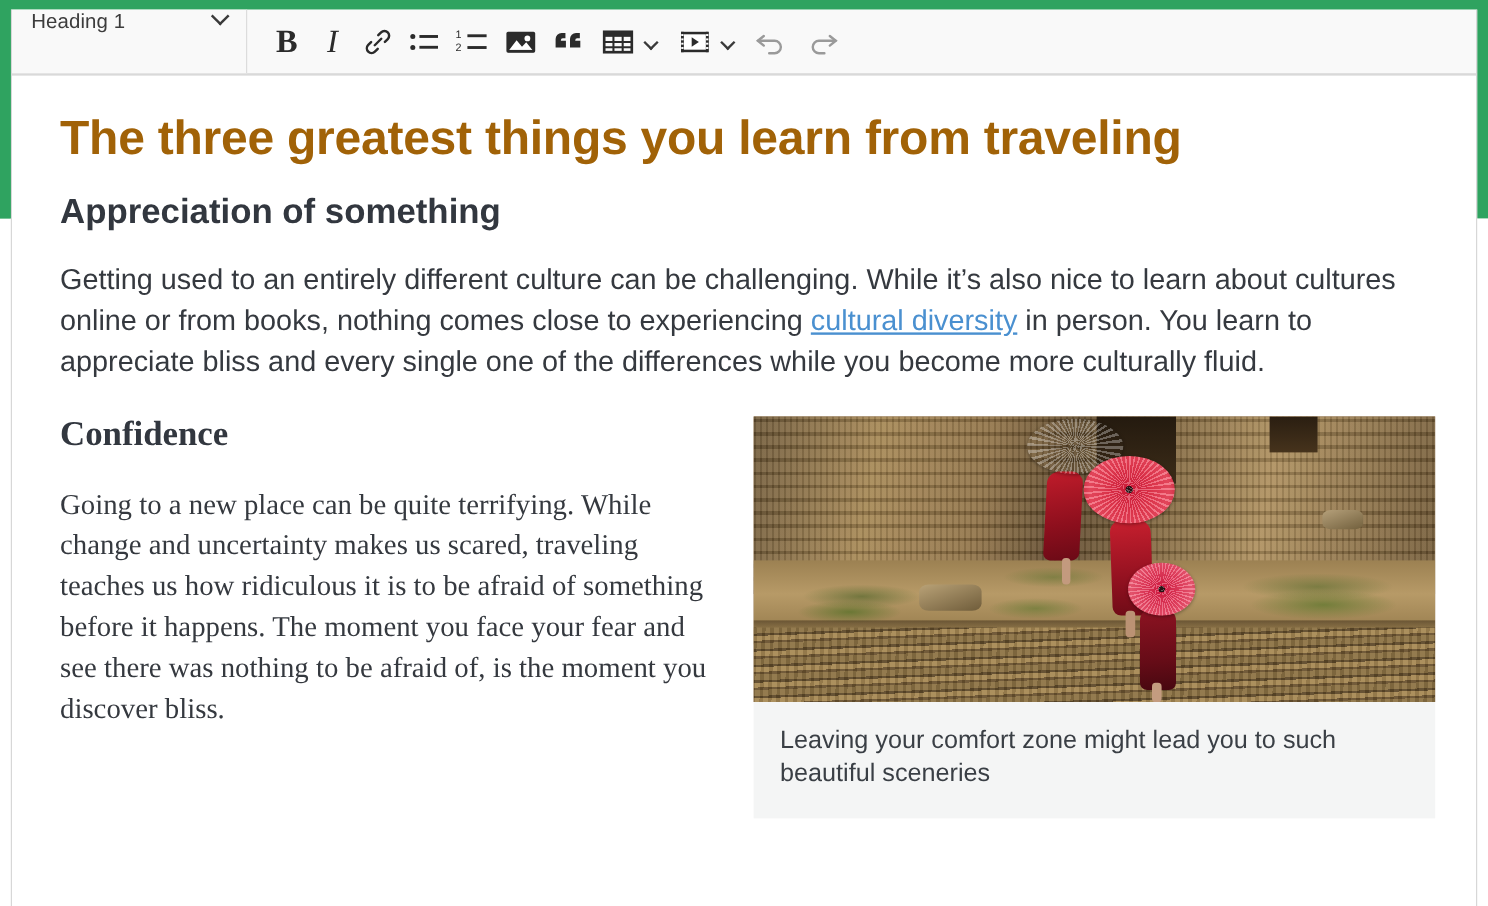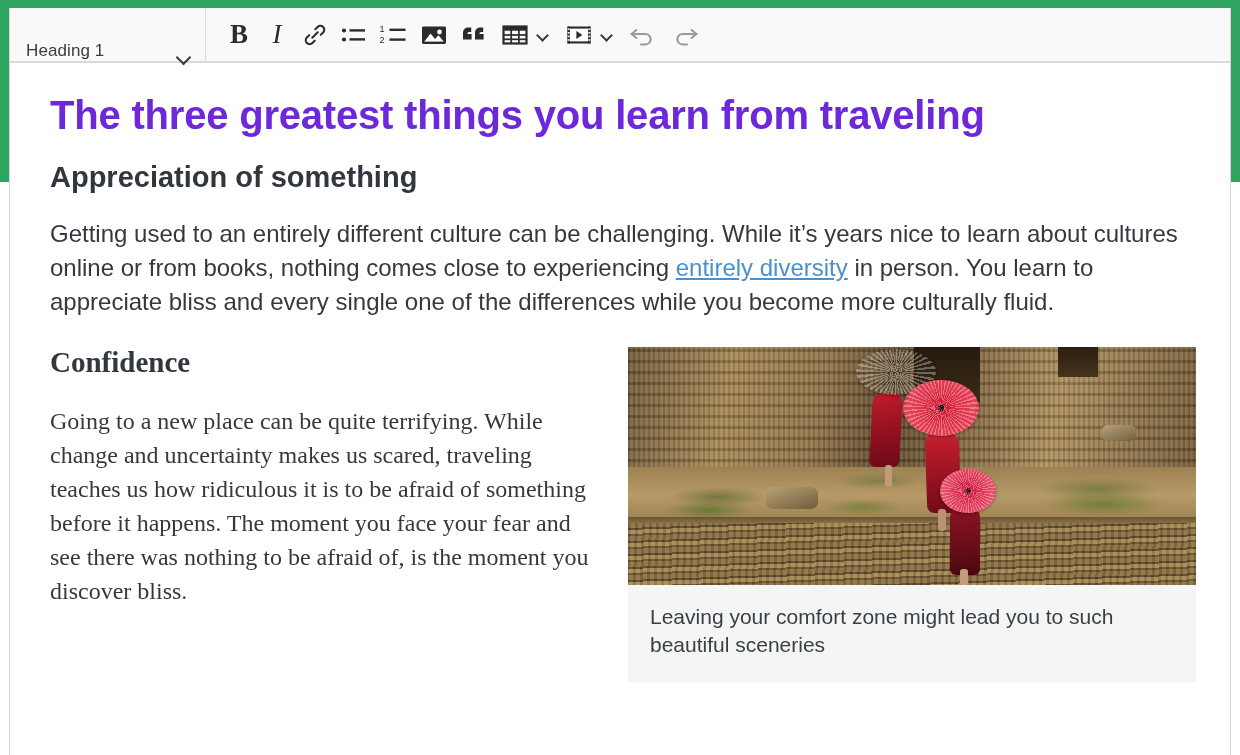--- a/index.html
+++ b/index.html
@@ -53,21 +53,21 @@
   
   .toolbar {
     display: flex;
     align-items: stretch;
     height: 55px;
     background: #f9f9f9;
     border-bottom: 2px solid #d9d9d9;
   }
   .style-select {
     display: flex;
-    align-items: flex-end;
+    align-items: flex-start;
     justify-content: space-between;
     width: 196px;
     padding: 0 14px 0 16px;
     border-right: 1px solid #dcdcdc;
     background: #f9f9f9;
     cursor: pointer;
   }
   .style-select .label {
     font-size: 17px;
     color: #3c3c3c;
@@ -123,21 +123,21 @@
   }
 
   
   .doc {
     padding: 30px 40px 0 40px;
     position: relative;
   }
   .doc-title {
     font-size: 40px;
     font-weight: 700;
-    color: #6d28d9;
+    color: #a16207;
     letter-spacing: -0.2px;
     line-height: 1.12;
     margin-bottom: 22px;
   }
   p.body-text {
     font-size: 24px;
     line-height: 1.42;
     color: #35393f;
     margin-bottom: 26px;
   }
@@ -452,21 +452,21 @@
       </div>
     </div>
 
     <div class="doc">
 
       <div class="doc-title">The three greatest things you learn from traveling</div>
 
 
       <h2 class="sec">Appreciation of something</h2>
 
-      <p class="body-text"><span>Getting used to an entirely different culture can be challenging. While it’s years nice to learn about cultures online or from books, nothing comes close to experiencing </span><a class="inline-link">entirely diversity</a><span> in person. You learn to appreciate bliss and every single one of the differences while you become more culturally fluid.</span></p>
+      <p class="body-text"><span>Getting used to an entirely different culture can be challenging. While it’s also nice to learn about cultures online or from books, nothing comes close to experiencing </span><a class="inline-link">cultural diversity</a><span> in person. You learn to appreciate bliss and every single one of the differences while you become more culturally fluid.</span></p>
 
       <div class="split">
 
         <div class="col-text">
           <h2 class="sec">Confidence</h2>
           <p class="body-text">Going to a new place can be quite terrifying. While change and uncertainty makes us scared, traveling teaches us how ridiculous it is to be afraid of something before it happens. The moment you face your fear and see there was nothing to be afraid of, is the moment you discover bliss.</p>
         </div>
 
         <figure class="fig">
           <div class="photo">

